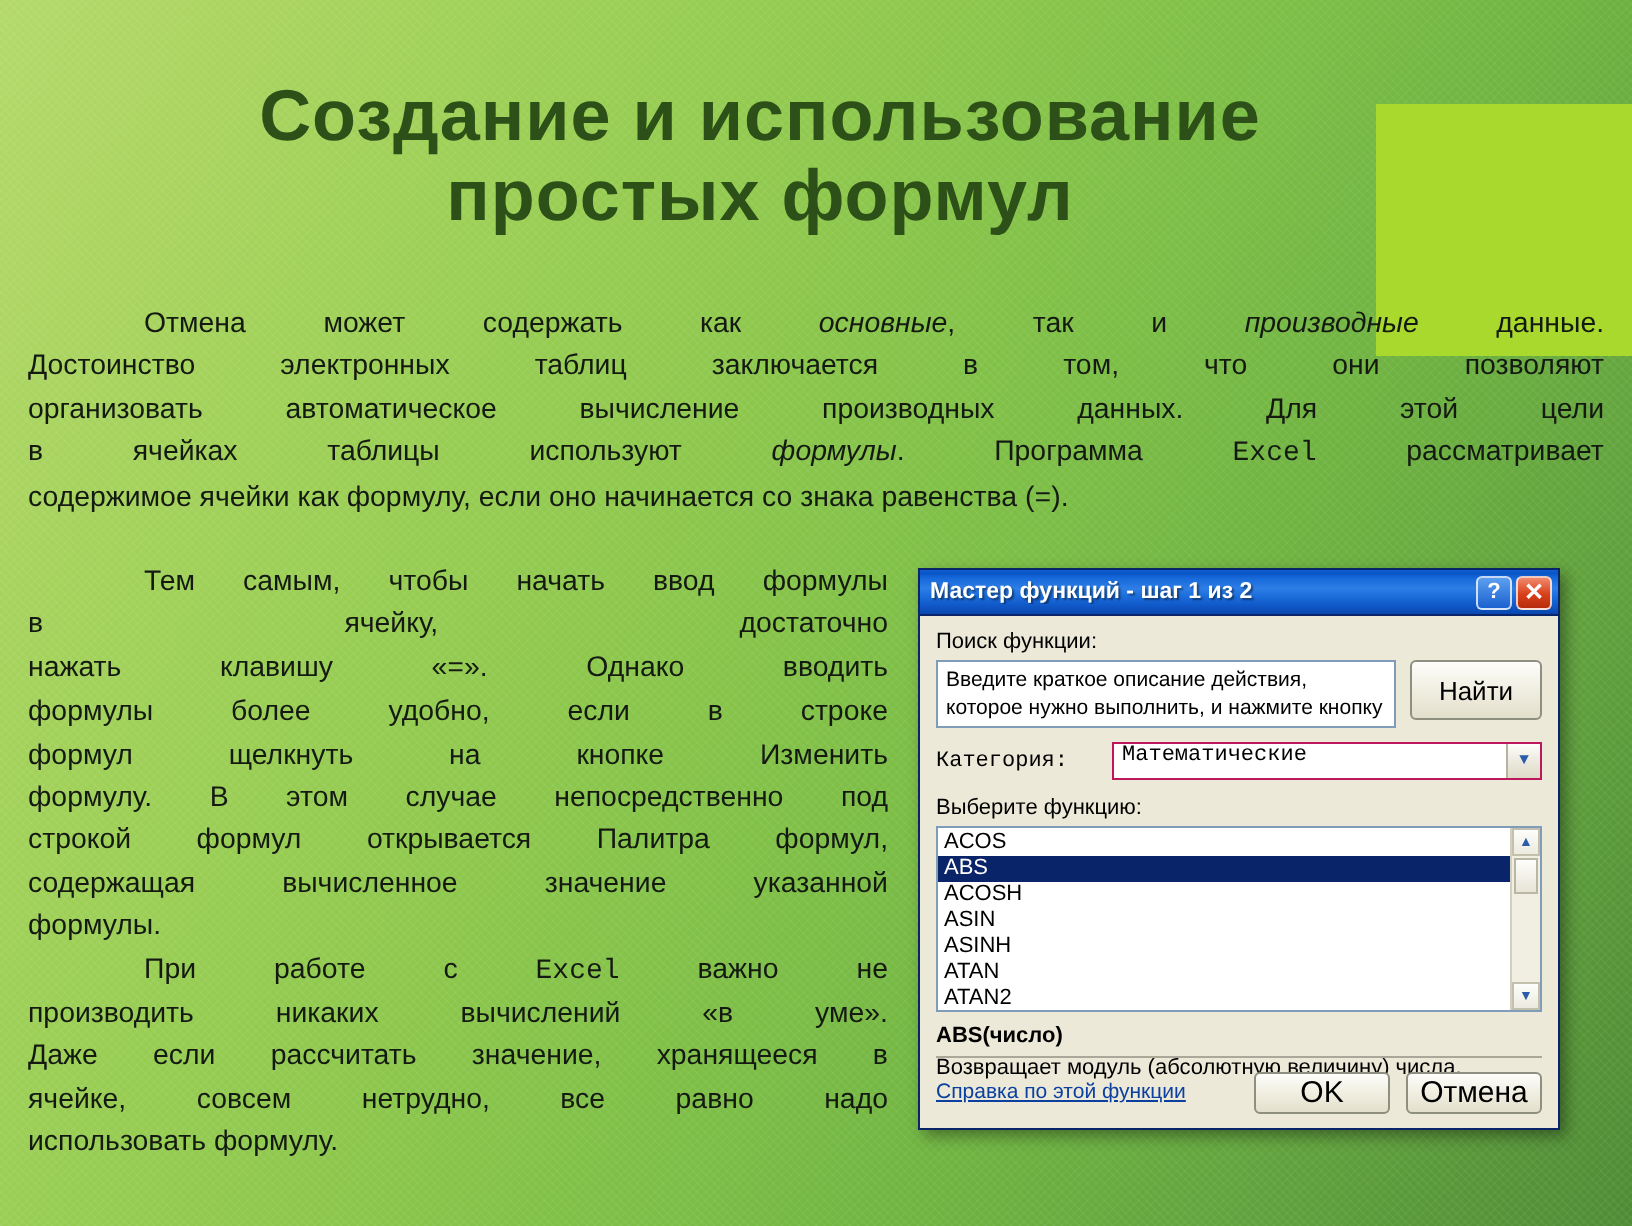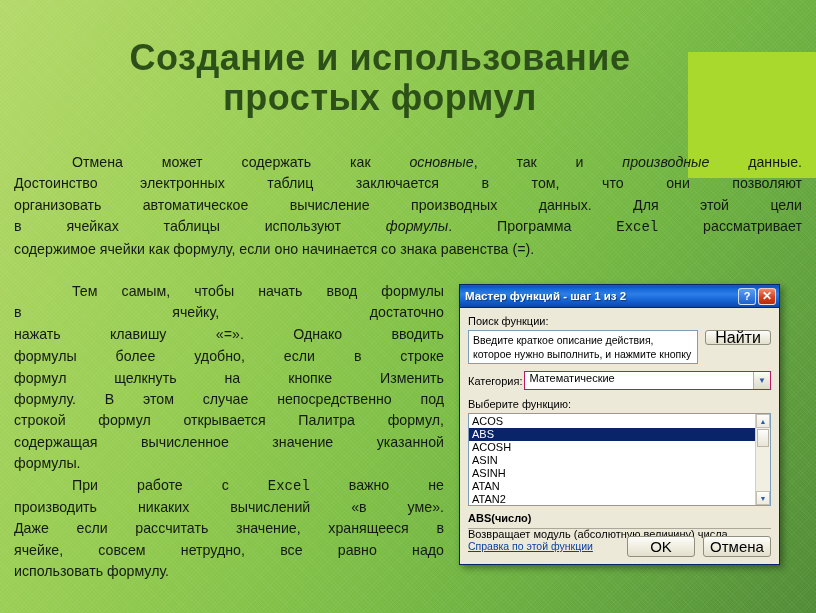--- a/index.html
+++ b/index.html
@@ -138,31 +138,32 @@
     height: 34px;
     background: #ffffff;
     border: 1px solid #7f9db9;
     padding: 2px 4px;
     font-size: 10.5px;
     line-height: 14px;
     color: #000;
     overflow: hidden;
   }
   .fx-button {
-    width: 66px; height: 15px;
+    width: 66px; height: 30px;
     background: linear-gradient(to bottom,#fdfdfb,#f1efe2 48%,#e2dfcc);
     border: 1px solid #8f8f80;
     border-radius: 3px;
-    font-size: 16px;
+    font-size: 13px;
     color: #000;
     display: flex; align-items: center; justify-content: center;
   }
   #fx-category-row {
-    display: flex; align-items: center; gap: 2px;
+    display: flex; align-items: center; gap: 22px;
     margin-top: 7px;
+    font-family: Liberation Mono, monospace;
   }
   #fx-category-label { font-size: 11px; white-space: nowrap; }
   #fx-category-select {
     flex: 1;
     height: 19px;
     background: #ffffff;
     border: 1px solid #be185d;
     display: flex; align-items: flex-start;
     padding-left: 4px;
     font-size: 11px;

